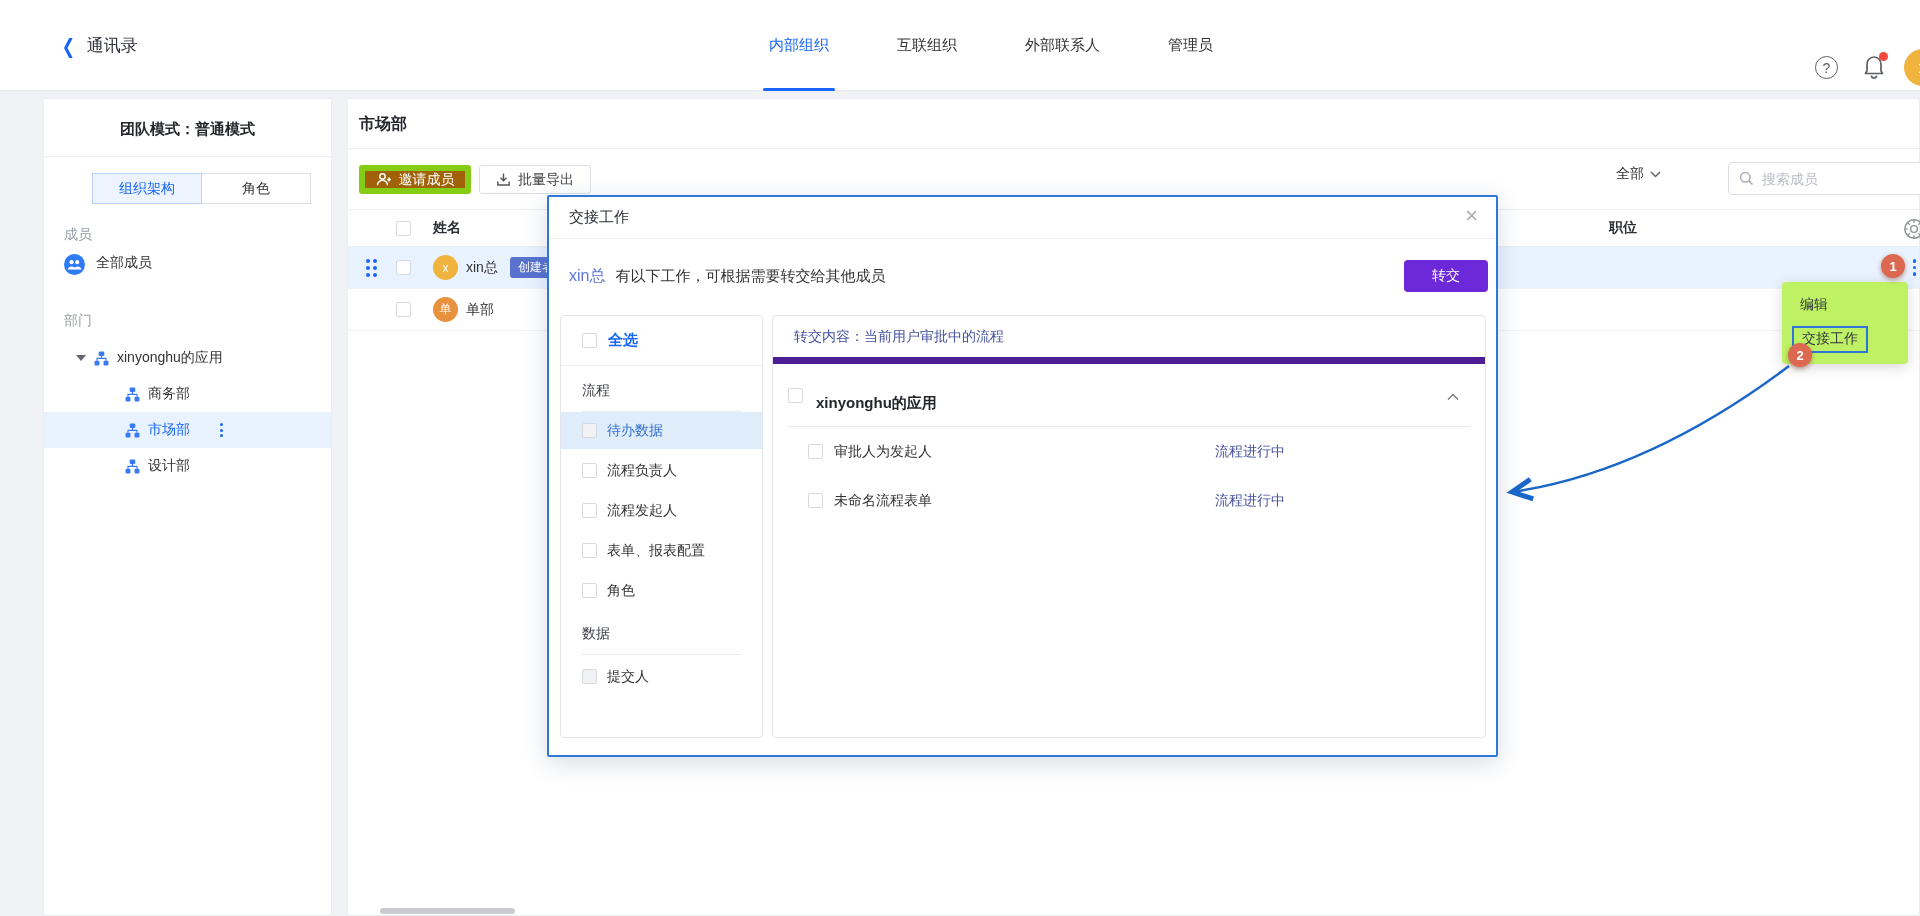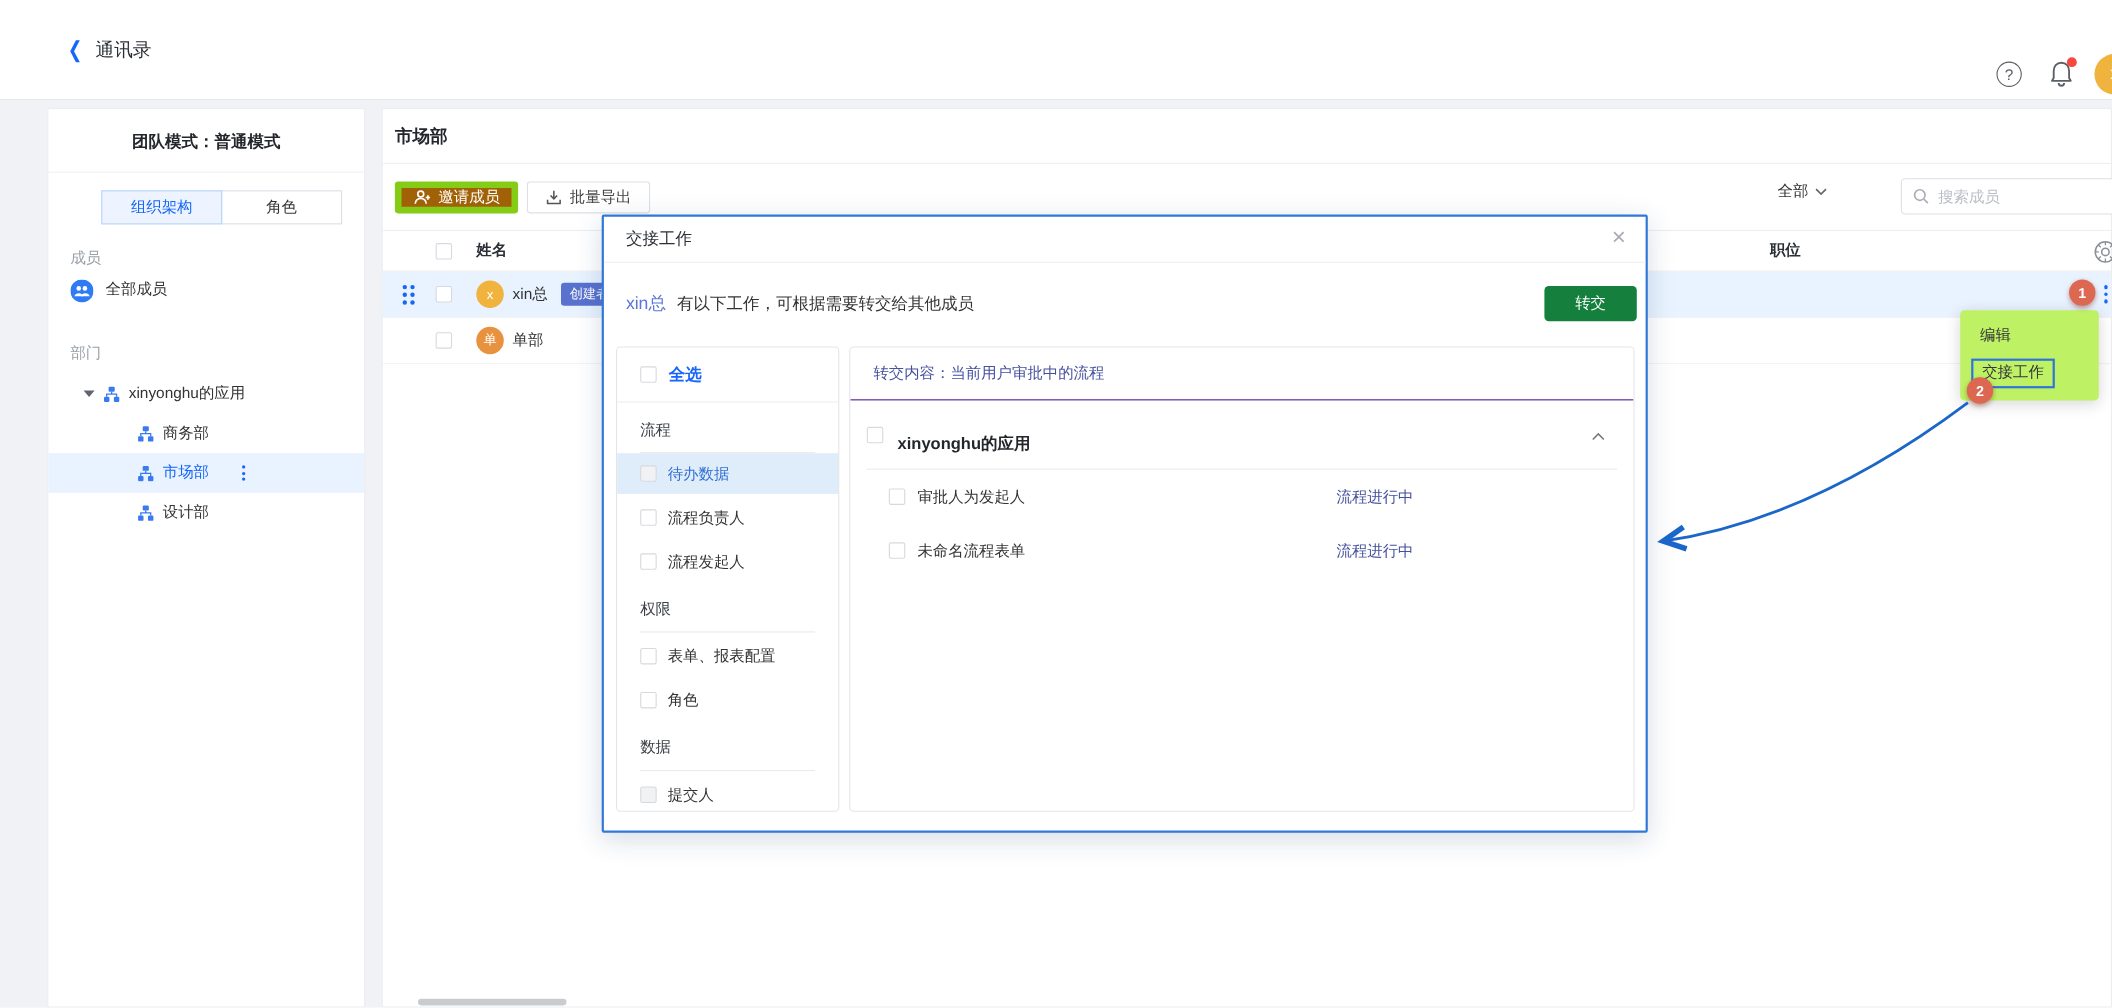--- a/index.html
+++ b/index.html
@@ -68,30 +68,30 @@
   .drag-dots { display:grid; grid-template-columns:4px 4px; grid-gap:3px; }
   .drag-dots i { width:4px; height:4px; border-radius:50%; background:#1766F9; }
   .hscroll-stub { position:absolute; left:380px; top:908px; width:135px; height:6px; border-radius:3px; background:#C9CBCE; z-index:8; }
   
   .modal { position:absolute; left:547px; top:195px; width:951px; height:562px; background:#fff; border:2px solid #3078D8; border-radius:2px; box-shadow:0 6px 24px rgba(30,60,110,.18); z-index:50; }
   .modal-titlebar { position:relative; height:42px; display:flex; align-items:center; padding-left:20px; border-bottom:1px solid #EFEFF1; }
   .modal-title { font-size:15px; color:#2b2f36; }
   .modal-close { position:absolute; right:18px; top:8px; font-size:22px; color:#A9ACB3; cursor:pointer; line-height:1; }
   .modal-subject { position:relative; height:74px; display:flex; align-items:center; padding-left:20px; font-size:15px; }
   .subject-name { color:#5B76D6; font-size:16px; margin-right:10px; }
-  .btn-transfer { position:absolute; left:855px; top:21px; width:84px; height:32px; background:#15803d; color:#fff; border:none; border-radius:4px; font-size:14px; cursor:pointer; font-family:inherit; }
+  .btn-transfer { position:absolute; left:855px; top:21px; width:84px; height:32px; background:#6d28d9; color:#fff; border:none; border-radius:4px; font-size:14px; cursor:pointer; font-family:inherit; }
   .panel { position:absolute; top:118px; bottom:17px; border:1px solid #E2E5EA; border-radius:4px; background:#fff; overflow:hidden; }
   .panel-left { left:11px; width:203px; }
   .panel-right { left:223px; width:714px; }
   .selall-row { height:50px; display:flex; align-items:center; gap:11px; padding:0 21px; border-bottom:1px solid #EDEEF0; }
   .selall-label { color:#1766F9; font-weight:bold; font-size:15px; cursor:pointer; }
   .grp-label { margin:0 21px; padding:16px 0 11px; color:#3c4046; border-bottom:1px solid #E8EAED; }
   .opt { height:37px; display:flex; align-items:center; gap:10px; padding:0 21px; cursor:pointer; margin-top:3px; }
   .opt.active { background:#DFEDFB; color:#3370D4; margin-top:0; }
-  .rp-header { height:48px; display:flex; align-items:center; padding:0 21px; color:#46519E; border-bottom:1px solid #4c1d95; }
+  .rp-header { height:48px; display:flex; align-items:center; padding:0 21px; color:#46519E; border-bottom:7px solid #4c1d95; }
   .rp-group { position:relative; height:62px; display:flex; align-items:center; gap:13px; padding:0 15px; }
   .rp-group-name { font-weight:bold; font-size:15px; color:#23262b;margin-top:16px; }
   .rp-collapse { position:absolute; right:26px; top:24px; cursor:pointer; }
   .rp-divider { margin:0 15px; border-bottom:1px solid #E8EAED; }
   .rp-item { position:relative; height:49px; display:flex; align-items:center; gap:11px; padding-left:35px; }
   .rp-item:first-of-type { margin-top:8px; }
   .rp-status { position:absolute; left:442px; color:#46519E; }
   
   .ctx-menu { position:absolute; left:1782px; top:282px; width:126px; height:82px; background:#bef264; border-radius:4px; box-shadow:0 3px 14px rgba(0,0,0,.16); z-index:45; padding-top:6px; }
   .ctx-item { height:34px; display:flex; align-items:center; padding-left:18px; cursor:pointer; color:#33363c; }
@@ -103,20 +103,34 @@
   
   .icn { display:inline-block; flex:0 0 auto; }
 </style>
 </head>
 <body>
 
 <div class="top-header">
   <div class="back-group">
     <span class="back-chevron">❮</span>
     <span class="back-title">通讯录</span>
+  </div>
+  <div class="tabs">
+    <div class="tab active">
+        <span>内部组织</span>
+      </div>
+    <div class="tab">
+        <span>互联组织</span>
+      </div>
+    <div class="tab">
+        <span>外部联系人</span>
+      </div>
+    <div class="tab">
+        <span>管理员</span>
+      </div>
   </div>
   <div class="help-icon">?</div>
   <div class="bell-wrap">
     <svg width="24" height="26" viewBox="0 0 24 26" class="icn">
       <path d="M12 3 C7.5 3 5 6.5 5 10.5 L5 17 L3.5 19.5 L20.5 19.5 L19 17 L19 10.5 C19 6.5 16.5 3 12 3 Z" fill="none" stroke="#5b6067" stroke-width="1.7" stroke-linejoin="round"></path>
       <path d="M9.5 21.5 a2.5 2.5 0 0 0 5 0" fill="none" stroke="#5b6067" stroke-width="1.7"></path>
     </svg>
     <span class="bell-dot"></span>
   </div>
   <div class="avatar-top">
@@ -301,21 +315,20 @@
       <span>待办数据</span>
     </div>
     <div class="opt">
       <span class="cb"></span>
       <span>流程负责人</span>
     </div>
     <div class="opt">
       <span class="cb"></span>
       <span>流程发起人</span>
     </div>
-    <div class="grp-label">权限</div>
     <div class="opt">
       <span class="cb"></span>
       <span>表单、报表配置</span>
     </div>
     <div class="opt">
       <span class="cb"></span>
       <span>角色</span>
     </div>
     <div class="grp-label">数据</div>
     <div class="opt">

